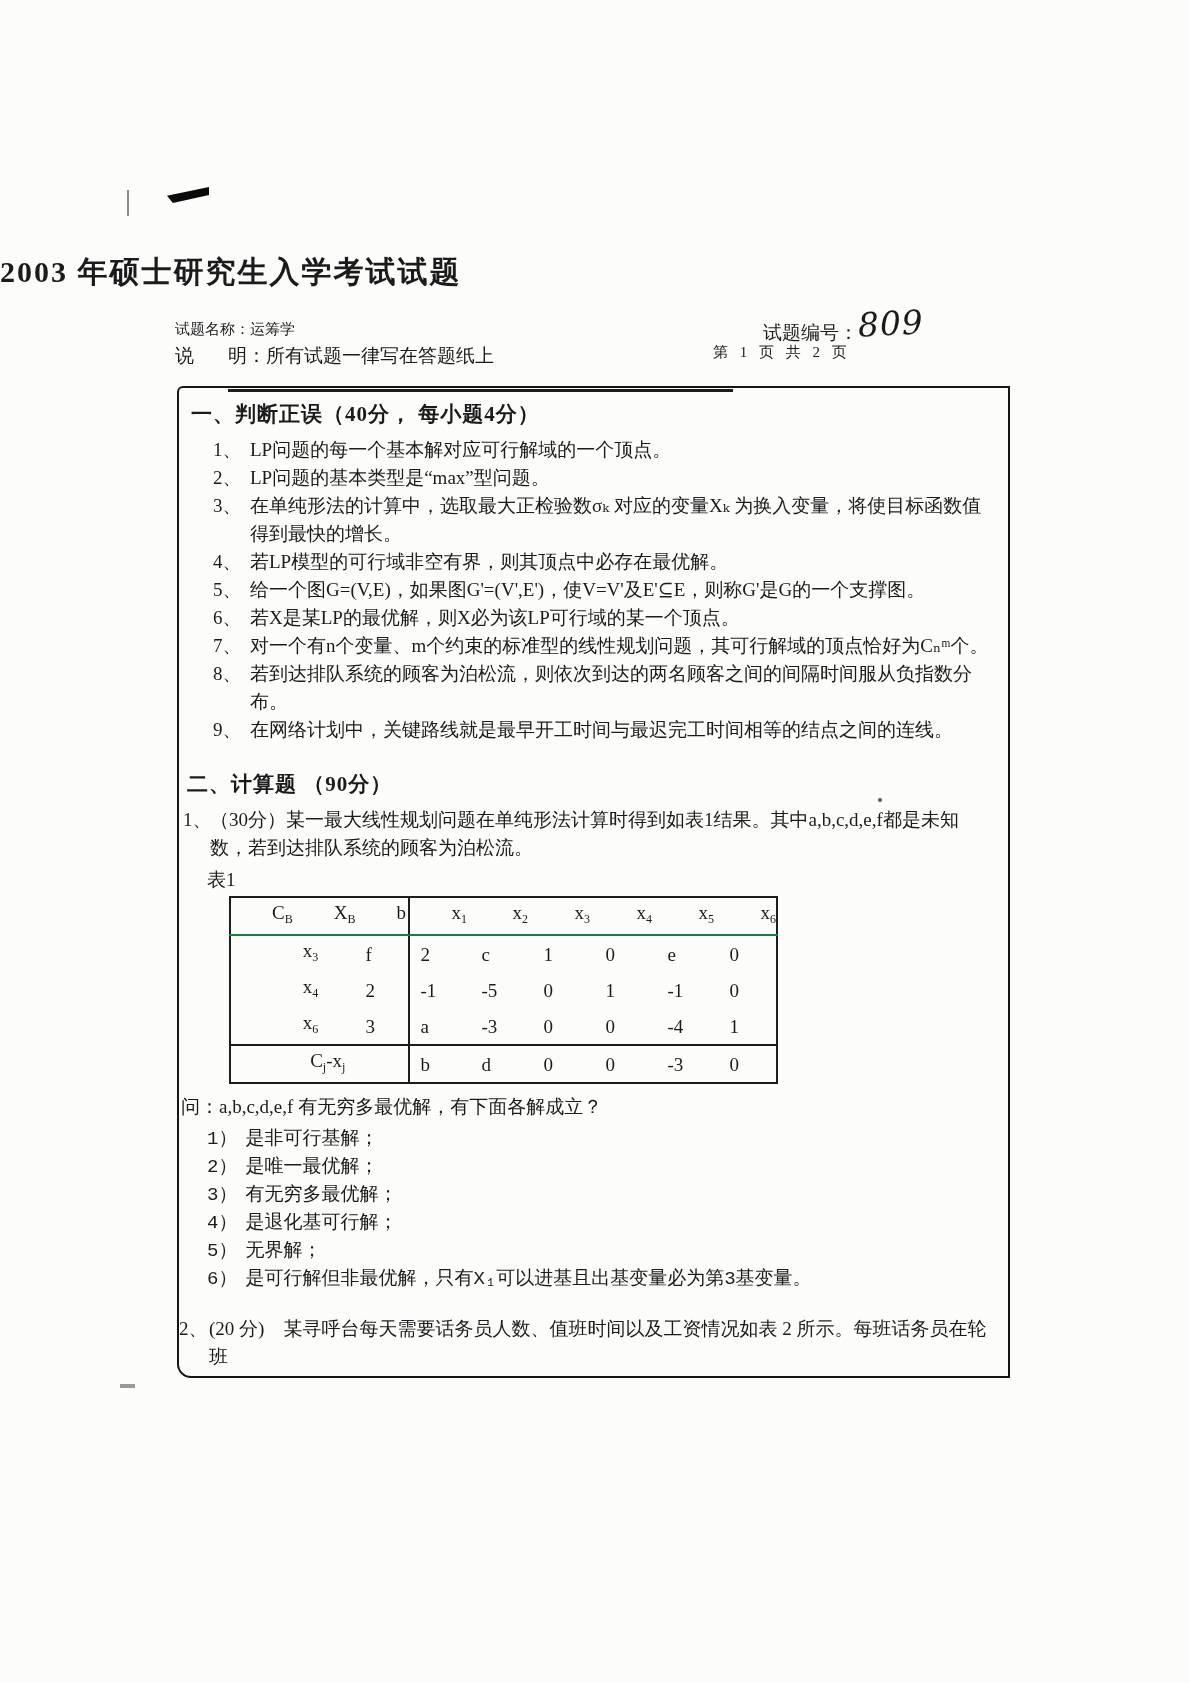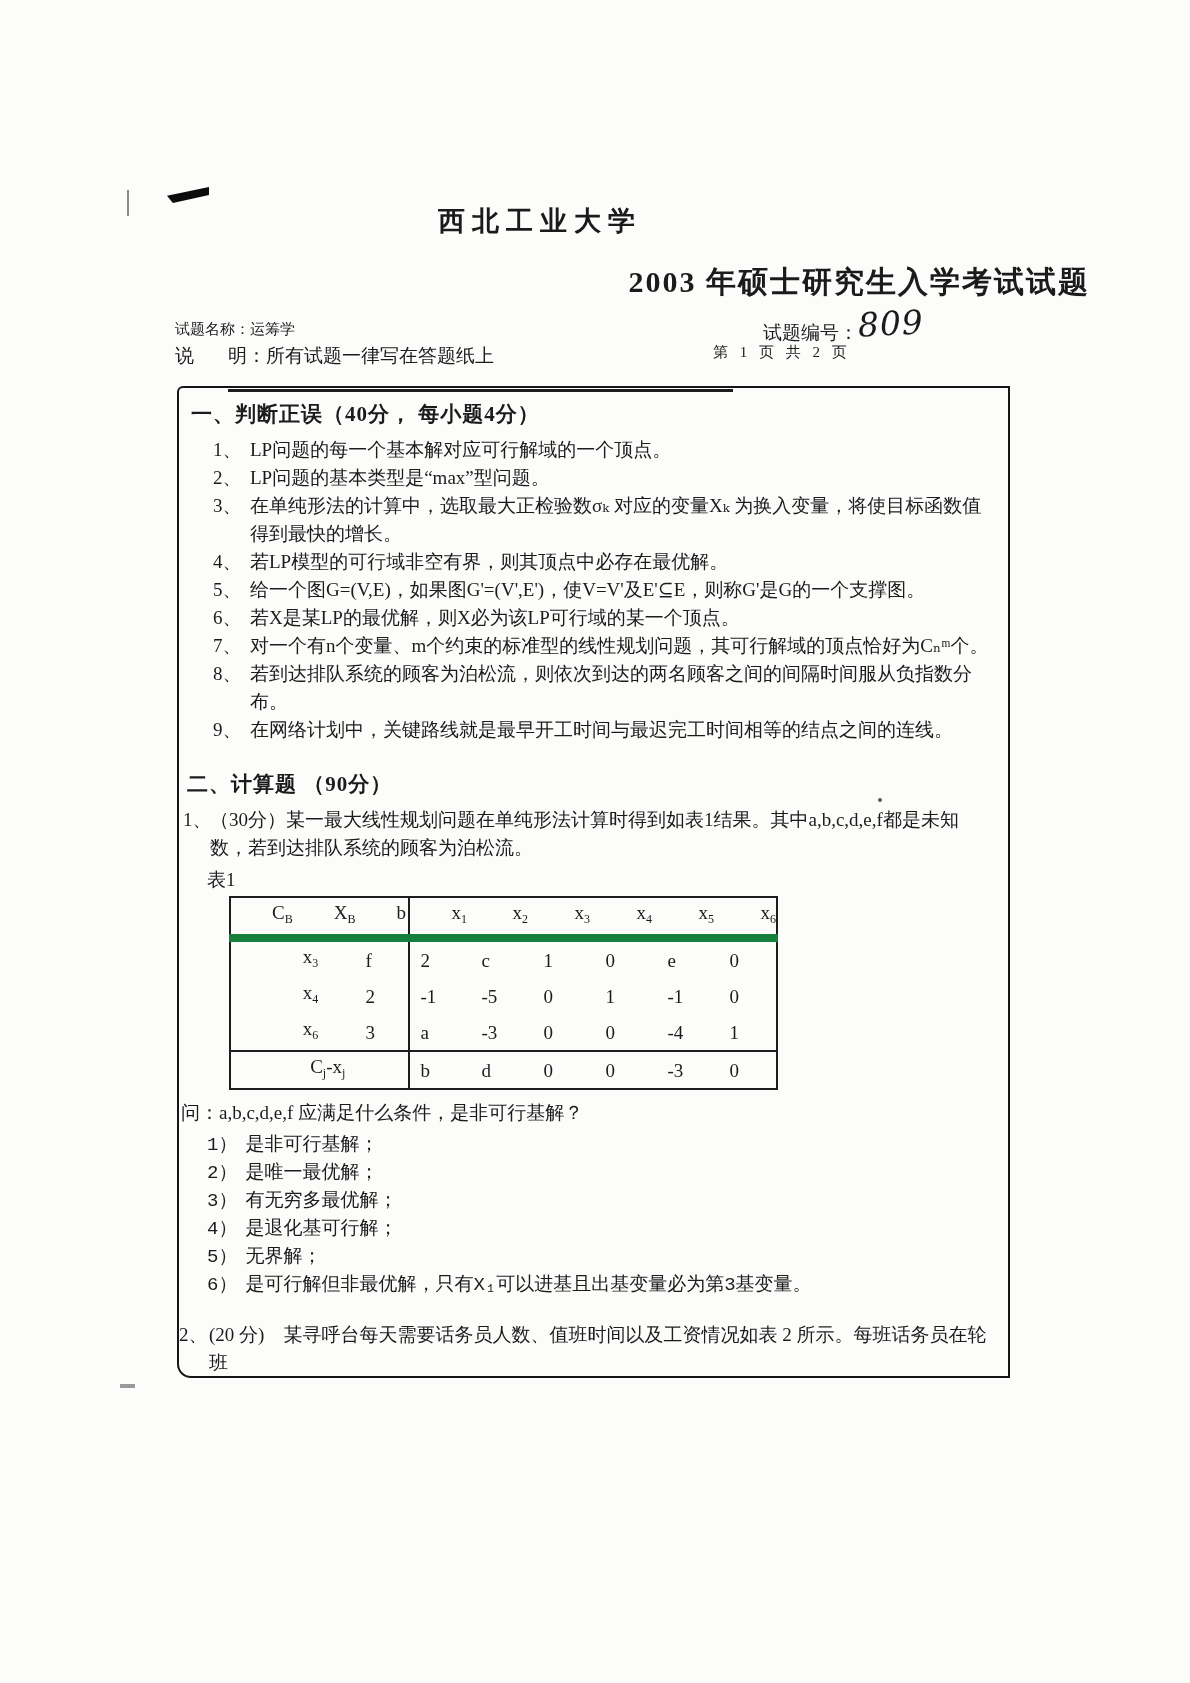--- a/index.html
+++ b/index.html
@@ -30,22 +30,22 @@
   .dot-artifact {
     position:absolute; left:878px; top:798px; width:4px; height:4px;
     border-radius:50%; background:#555;
   }
   
   .university {
     position:absolute; left:0; top:203px; width:1080px;
     text-align:center; font-size:27px; font-weight:600; letter-spacing:7px;
   }
   .exam-title {
-    position:absolute; left:0; top:262px; width:1090px;
-    text-align:right; font-size:30px; font-weight:700; letter-spacing:2px;
+    position:absolute; left:0; top:252px; width:1090px;
+    text-align:left; font-size:30px; font-weight:700; letter-spacing:2px;
   }
   .subject-row { position:absolute; left:175px; top:320px; font-size:15px; }
   .examno-row  { position:absolute; left:763px; top:308px; font-size:19px; }
   .handwritten {
     display:inline-block; font-size:33px; font-style:italic;
     font-family:"DejaVu Serif","Liberation Serif",serif;
     transform:rotate(-3deg) translateY(-4px); letter-spacing:1px;
   }
   .note-row { position:absolute; left:175px; top:343px; font-size:19px; }
   .note-gap { display:inline-block; width:34px; }
@@ -80,21 +80,21 @@
   table.simplex th, table.simplex td {
     font-weight:normal; text-align:left; padding:2px 0 2px 10px;
     line-height:25px; white-space:nowrap;
   }
   table.simplex .c-cb  { width:48px; }
   table.simplex .c-xb  { width:46px; }
   table.simplex .c-b   { width:54px; }
   table.simplex .c-x   { width:62px; }
   table.simplex .c-x6  { width:57px; }
   table.simplex .vdiv  { border-left:2px solid #1d1d1d; }
-  table.simplex thead th { border-bottom:8px solid #15803d;padding-left:41px; }
+  table.simplex thead th { border-bottom:2px solid #15803d;padding-left:41px; }
   table.simplex tfoot td { border-top:2px solid #1d1d1d; }
   table.simplex .flabel { text-align:center; padding-left:16px; }
   .sub { font-size:12px; vertical-align:-4px; }
   .question-row { margin:9px 0 0 2px; font-size:19px; line-height:28px; }
   .sub-list { margin:4px 0 0 28px; }
   .sitem { font-size:19px; line-height:28px;font-family:Liberation Mono, monospace; }
   .sitem .no { margin-right:8px; }
   .q2-block { margin:22px 10px 0 0; font-size:19px; }
   .q2-l1 { position:relative; padding-left:30px; line-height:28px; }
   .q2-l1 .no { position:absolute; left:0; top:0; }
@@ -102,21 +102,20 @@
 </head>
 <body>
 
 <div class="page">
 
   <div class="corner-mark"></div>
   <div class="tick-artifact"></div>
   <div class="dash-artifact"></div>
   <div class="dot-artifact"></div>
 
-  <div class="university">西北工业大学</div>
   <div class="exam-title">2003 年硕士研究生入学考试试题</div>
 
   <div class="subject-row">
     <span>试题名称：</span><span>运筹学</span>
   </div>
 
   <div class="examno-row">
     <span>试题编号：</span><span class="handwritten">809</span>
   </div>
 
@@ -206,21 +205,21 @@
           <td>d</td>
           <td>0</td>
           <td>0</td>
           <td>-3</td>
           <td>0</td>
         </tr>
       </tfoot>
     </table>
 
     <div class="question-row">
-      <span>问：</span><span>a,b,c,d,e,f 应满足什么条件，是非可行基解？</span>
+      <span>问：</span><span>a,b,c,d,e,f 有无穷多最优解，有下面各解成立？</span>
     </div>
 
     <div class="sub-list">
       <div class="sitem"><span class="no">1）</span><span>是非可行基解；</span></div>
       <div class="sitem"><span class="no">2）</span><span>是唯一最优解；</span></div>
       <div class="sitem"><span class="no">3）</span><span>有无穷多最优解；</span></div>
       <div class="sitem"><span class="no">4）</span><span>是退化基可行解；</span></div>
       <div class="sitem"><span class="no">5）</span><span>无界解；</span></div>
       <div class="sitem"><span class="no">6）</span><span>是可行解但非最优解，只有X₁可以进基且出基变量必为第3基变量。</span></div>
     </div>

